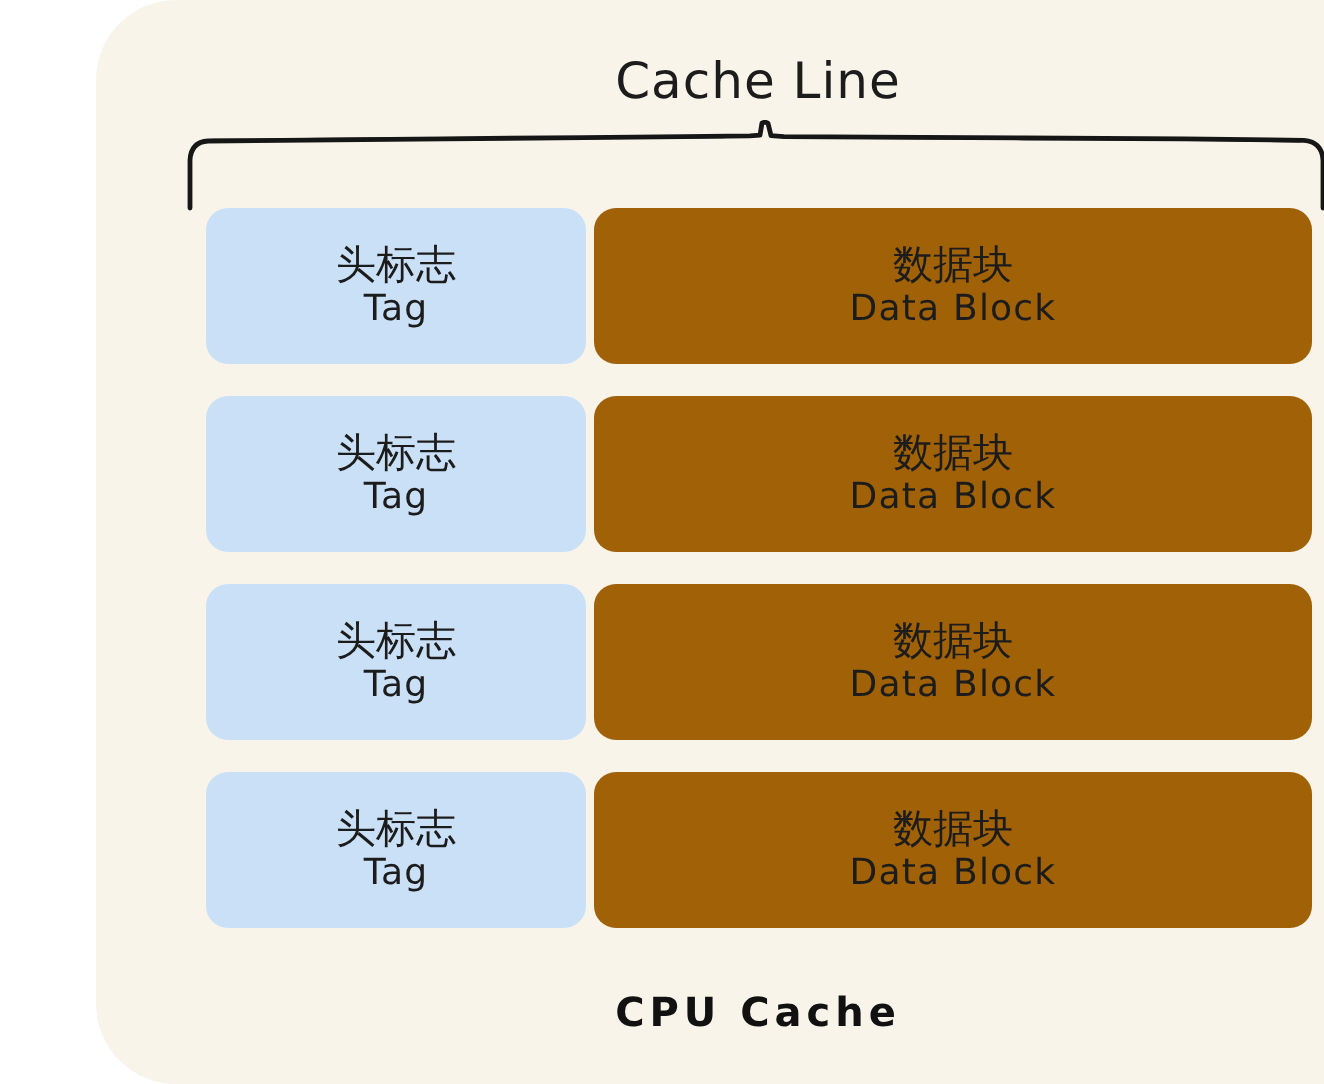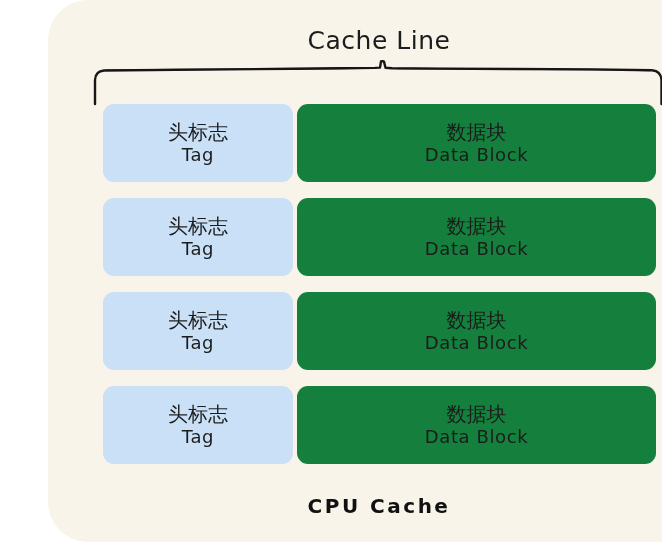--- a/index.html
+++ b/index.html
@@ -76,21 +76,21 @@
     line-height: 1.22;
     color: #1c1c1c;
     box-sizing: border-box;
   }
   .cell-tag {
     width: 190px;
     background: #c9e0f7;
   }
   .cell-data {
     flex: 1 1 auto;
-    background: #15803d;
+    background: #a16207;
   }
   .cell .zh {
     font-size: 20px;
     font-family: "DejaVu Sans", sans-serif;
   }
   .cell .en {
     font-size: 18px;
     font-family: "DejaVu Sans", sans-serif;
     letter-spacing: 0.6px;
   }

